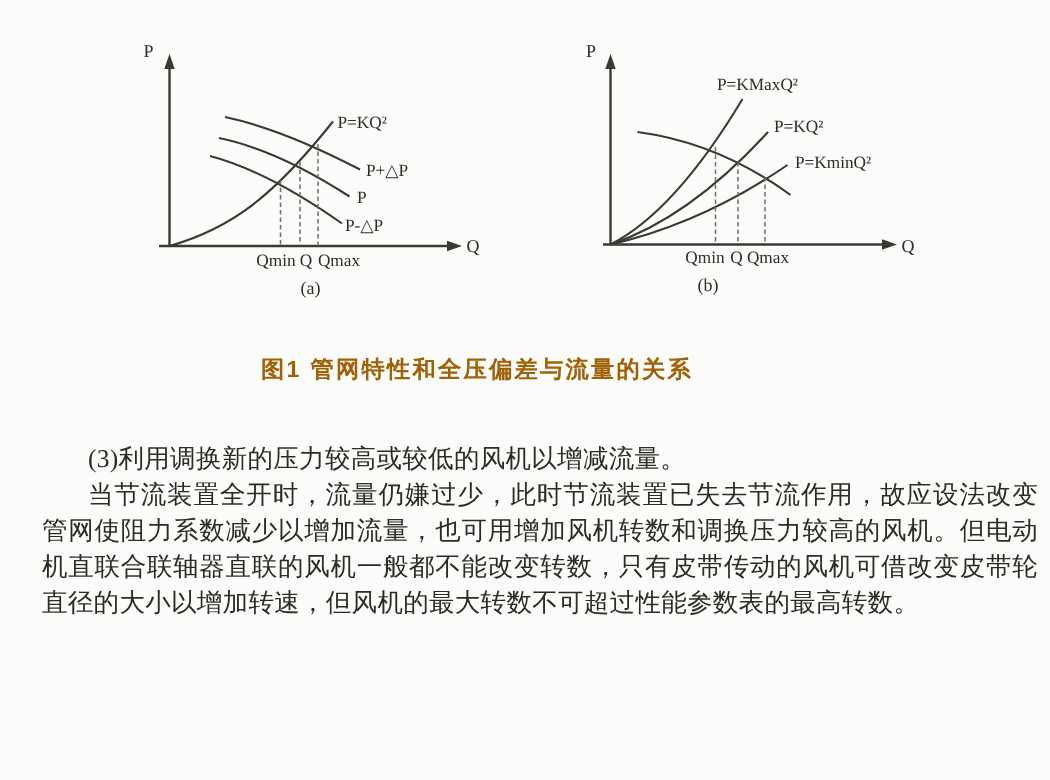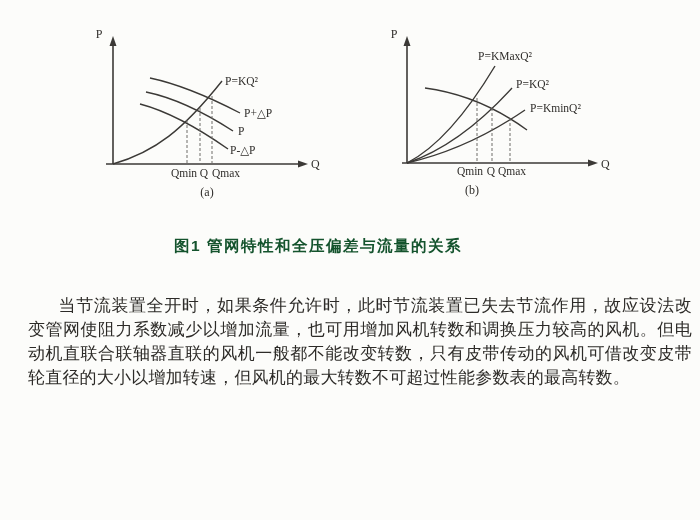--- a/index.html
+++ b/index.html
@@ -33,21 +33,21 @@
   .tag{font-size:12px;}
   .panel-a{position:absolute;left:70px;top:18px;}
   .panel-b{position:absolute;left:380px;top:18px;}
   .caption{
     position:absolute;left:0;top:236px;width:636px;
     text-align:center;
     font-family:"Liberation Sans","DejaVu Sans",sans-serif;
     font-weight:700;
     font-size:15.5px;
     letter-spacing:1.5px;
-    color:#14532d;
+    color:#a16207;
   }
   .body-text{
     position:absolute;left:28px;top:294px;width:664px;
     font-size:17px;
     line-height:24px;
     letter-spacing:0.2px;
     text-align:justify;
     text-justify:inter-ideograph;
   }
   .para{margin:0;text-indent:1.8em;}
@@ -110,16 +110,17 @@
     <text class="lbl" x="150" y="94">P=KminQ²</text>
     <text class="lbl" x="90" y="157" text-anchor="middle">Qmin</text>
     <text class="lbl" x="111" y="157" text-anchor="middle">Q</text>
     <text class="lbl" x="132" y="157" text-anchor="middle">Qmax</text>
     <text class="tag" x="92" y="176" text-anchor="middle">(b)</text>
   </svg>
 
   <div class="caption">图1 管网特性和全压偏差与流量的关系</div>
 
   <div class="body-text">
-    <p class="para">当节流装置全开时，如果条件允许时，此时节流装置已失去节流作用，故应设法改变管网使阻力系数减少以增加流量，也可用增加风机转数和调换压力较高的风机。但电动机直联合联轴器直联的风机一般都不能改变转数，只有皮带传动的风机可借改变皮带轮直径的大小以增加转速，但风机的最大转数不可超过性能参数表的最高转数。</p>
+    <p class="para">(3)利用调换新的压力较高或较低的风机以增减流量。</p>
+    <p class="para">当节流装置全开时，流量仍嫌过少，此时节流装置已失去节流作用，故应设法改变管网使阻力系数减少以增加流量，也可用增加风机转数和调换压力较高的风机。但电动机直联合联轴器直联的风机一般都不能改变转数，只有皮带传动的风机可借改变皮带轮直径的大小以增加转速，但风机的最大转数不可超过性能参数表的最高转数。</p>
   </div>
 
 </div>
 
 </body></html>

